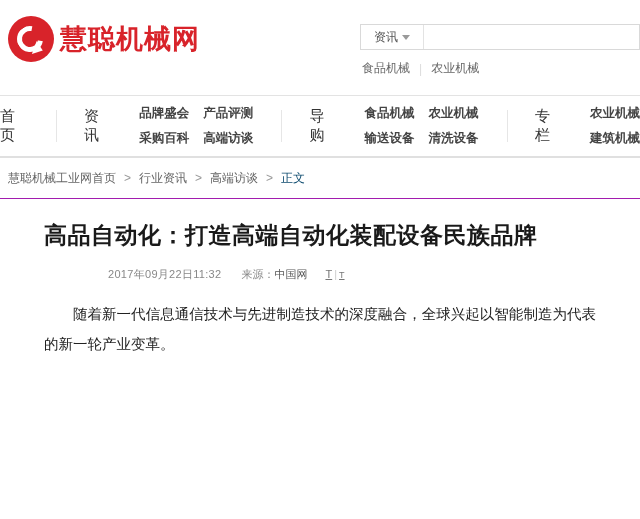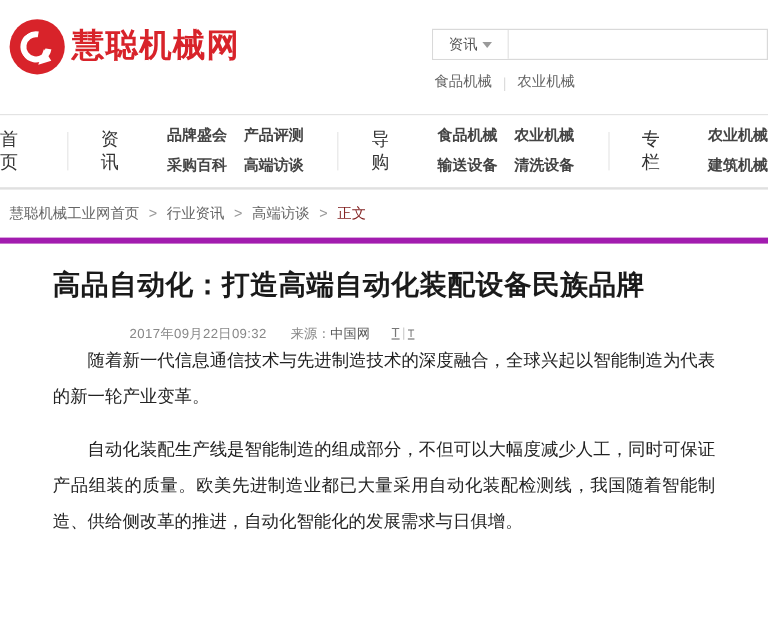--- a/index.html
+++ b/index.html
@@ -184,37 +184,37 @@
   .nav-links div { white-space: nowrap; }
 
   
   .breadcrumb {
     height: 40px;
     display: flex;
     align-items: center;
     font-size: 12px;
     color: #666;
     padding-left: 8px;
-    border-bottom: 5px solid #a21caf;
+    border-bottom: 1px solid #a21caf;
   }
   .breadcrumb .crumb-sep { margin: 0 8px; color: #999; }
-  .breadcrumb .crumb-current { color: #7f1d1d; }
+  .breadcrumb .crumb-current { color: #0c4a6e; }
 
   
   .article {
     padding: 22px 44px 0 44px;
     box-sizing: border-box;
   }
   .article-title {
     font-size: 23px;
     font-weight: bold;
     color: #1a1a1a;
     letter-spacing: 0.5px;
     line-height: 1.3;
-    font-family: Liberation Mono, monospace;
+    font-family: Liberation Serif, serif;
   }
   .meta-row {
     display: flex;
     align-items: center;
     margin-top: 16px;
     font-size: 11px;
     color: #888;
     padding-left: 42px;
   }
   .meta-url {
@@ -222,25 +222,26 @@
     color: #8a8a8a;
     letter-spacing: 0.3px;
   }
   .meta-date { margin-left: 22px; letter-spacing: 0.3px; }
   .meta-source { margin-left: 20px; }
   .meta-source .src-link { color: #555; }
   .meta-font { margin-left: 18px; color: #777; text-decoration: underline; }
   .meta-font .fs-bar { color: #ccc; margin: 0 2px; }
 
   .article-body {
+    margin-top: 18px;
     font-size: 14.5px;
     line-height: 30px;
     color: #222;
     text-align: justify;
-    font-family: Liberation Serif, serif;
+    font-family: Liberation Mono, monospace;
   }
   .article-body p {
     margin: 0 0 14px 0;
     text-indent: 2em;
   }
 </style>
 </head>
 <body>
 
 <div class="header">
@@ -315,26 +316,25 @@
   <span class="crumb-sep">&gt;</span>
   <span>高端访谈</span>
   <span class="crumb-sep">&gt;</span>
   <span class="crumb-current">正文</span>
 </div>
 
 <div class="article">
   <div class="article-title">高品自动化：打造高端自动化装配设备民族品牌</div>
 
   <div class="meta-row">
-    <span class="meta-date">2017年09月22日09:32</span>
+    <span class="meta-date">2017年09月22日11:32</span>
     <span class="meta-source">
       <span>来源：</span><span class="src-link">中国网</span>
     </span>
     <span class="meta-font">
       <span>T</span><span class="fs-bar">|</span><span style="font-size:9px;">T</span>
     </span>
   </div>
 
   <div class="article-body">
     <p>随着新一代信息通信技术与先进制造技术的深度融合，全球兴起以智能制造为代表的新一轮产业变革。</p>
-    <p>自动化装配生产线是智能制造的组成部分，不但可以大幅度减少人工，同时可保证产品组装的质量。欧美先进制造业都已大量采用自动化装配检测线，我国随着智能制造、供给侧改革的推进，自动化智能化的发展需求与日俱增。</p>
   </div>
 </div>
 
 </body></html>

